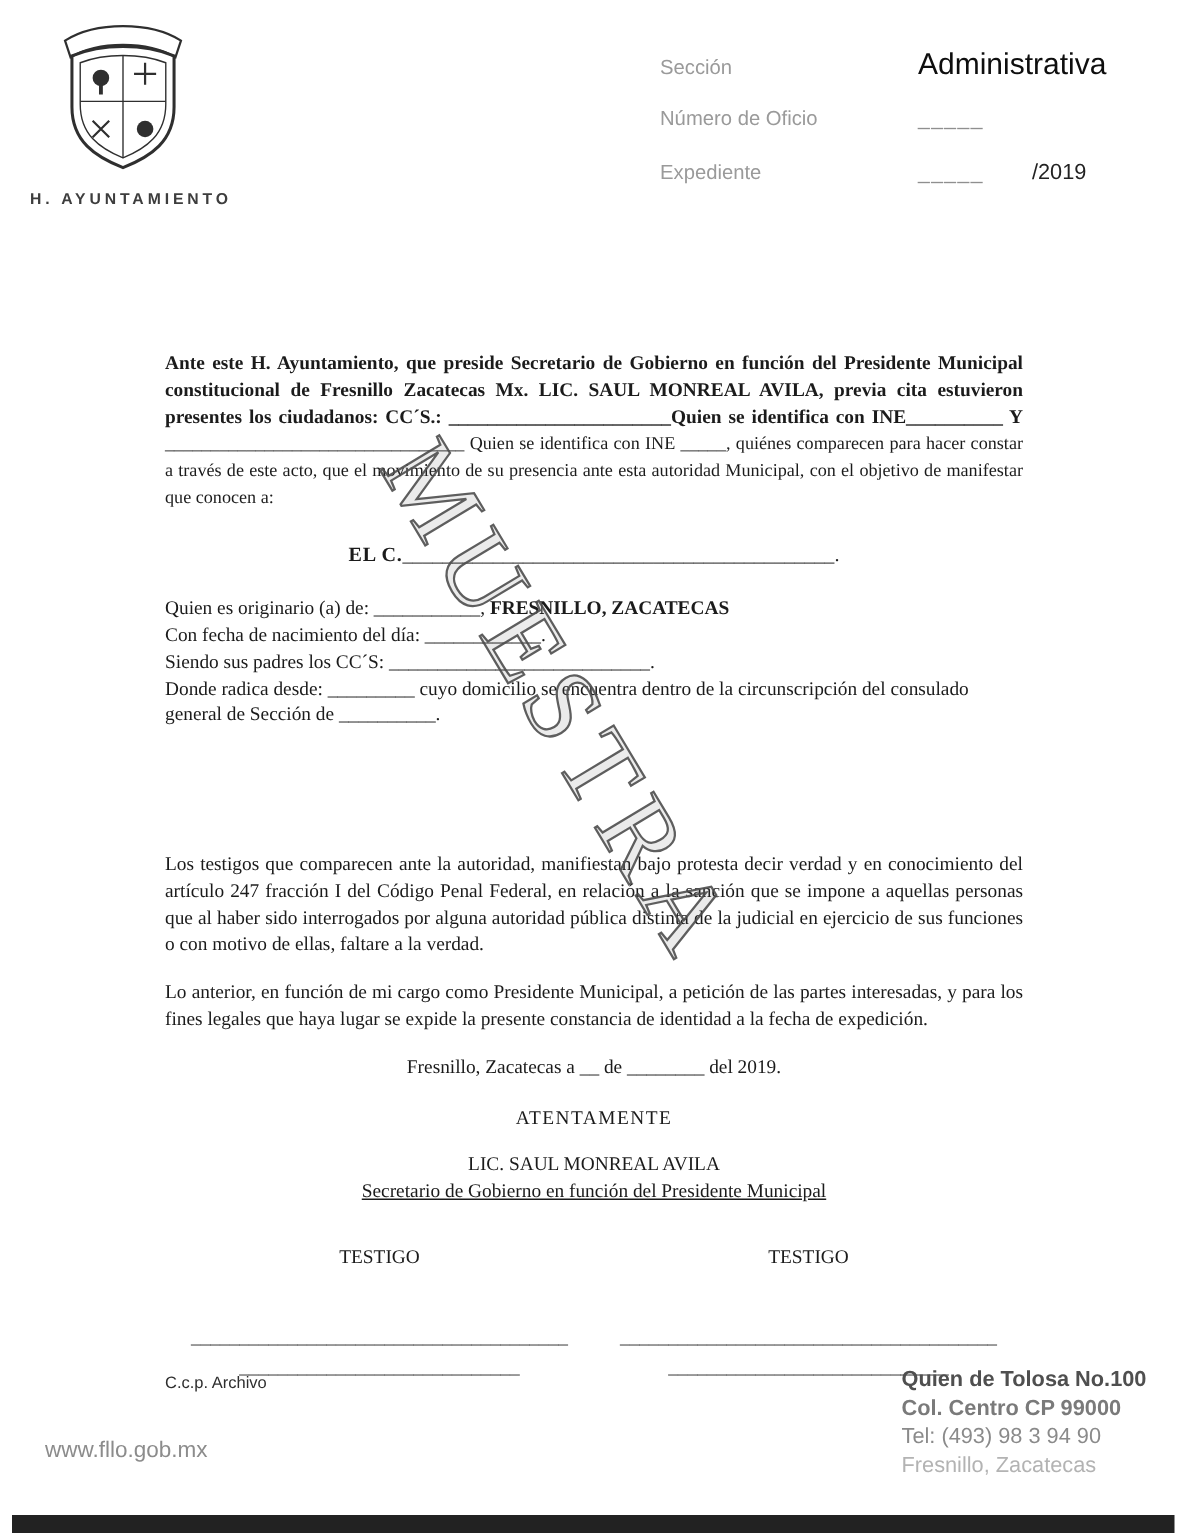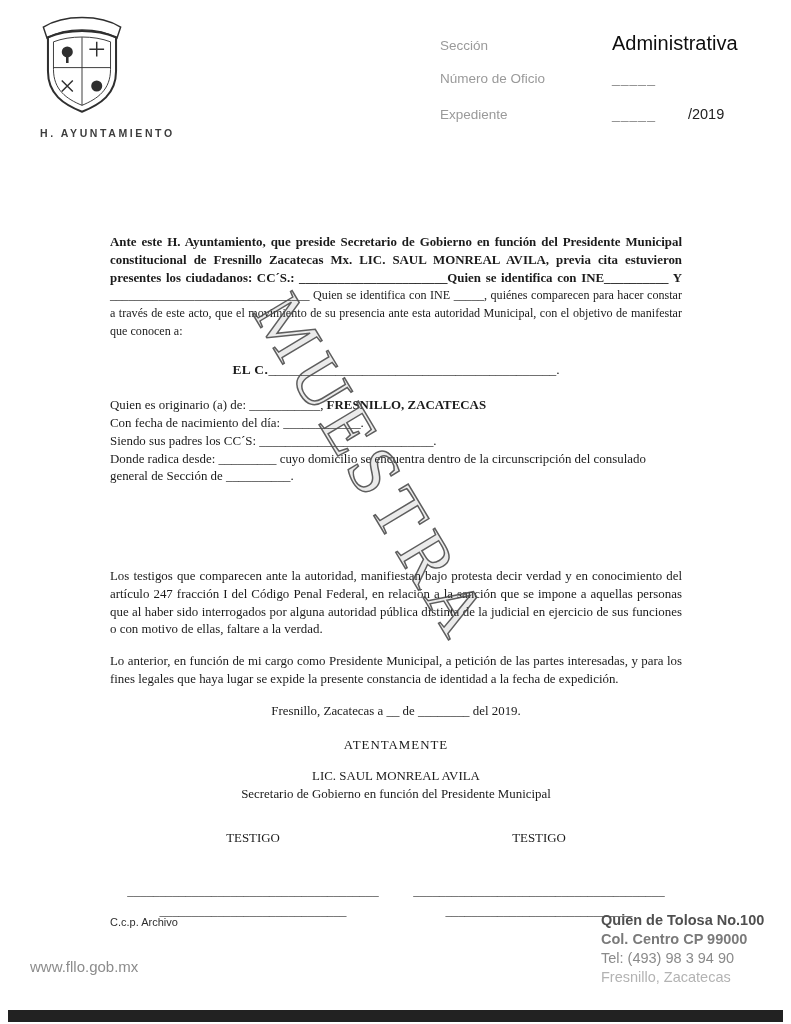--- a/index.html
+++ b/index.html
@@ -6,21 +6,21 @@
   html,body { background:#ffffff; }
   .page {
     position:relative; width:791px; height:1024px; margin:0 auto;
     background:#fff; overflow:hidden;
     font-family:"Liberation Serif", serif; color:var(--ink, #1b1b1b);
   }
 
   
   .crest { position:absolute; left:36px; top:8px; }
   .org-label {
-    position:absolute; left:40px; top:127px;
+    position:absolute; left:20px; top:127px;
     font-family:"Liberation Sans", sans-serif; font-size:10.5px; font-weight:700;
     letter-spacing:2.6px; color:#3d3d3d; white-space:nowrap;
   }
   .hdr-row { position:absolute; left:440px; display:flex; align-items:baseline;
     font-family:"Liberation Sans", sans-serif;gap:32px; }
   .hdr-label { width:140px; font-size:13.5px; color:var(--muted, #9a9a9a); }
   .hdr-value-strong { font-size:20px; color:#0e0e0e; font-weight:500;text-align:right; }
   .hdr-blank { font-size:14px; color:#8f8f8f; letter-spacing:1px; }
   .hdr-year { font-size:14.5px; color:#222; }
 
@@ -42,21 +42,21 @@
   .consulado { margin-bottom:16px; }
   .p1 { margin-bottom:20px; }
   .small-seg { font-size:12.1px; }
   .elc { text-align:center; margin-bottom:18px; font-size:13.4px; }
   .elc b { letter-spacing:.5px; }
   .details p { margin:0 0 1px 0; line-height:1.32; }
   .sec2 .just { margin-bottom:14px; }
   .date-line { text-align:center; margin:6px 0 16px; }
   .atentamente { text-align:center; letter-spacing:1px; }
   .sign-name { text-align:center; }
-  .sign-title { text-align:center; margin-bottom:26px; }
+  .sign-title { text-align:center; margin-bottom:26px;text-decoration:underline; }
   .testigo-row { display:flex; margin-bottom:34px; }
   .testigo-row > div { flex:1; text-align:center; }
   .sig-row { display:flex; }
   .sig-col { flex:1; text-align:center; line-height:1.55; color:#333; }
 
   
   .ccp { position:absolute; left:110px; top:916px;
     font-family:"Liberation Sans", sans-serif; font-size:11px; color:#2e2e2e; }
   .website { position:absolute; left:30px; top:958px;
     font-family:"Liberation Sans", sans-serif; font-size:15px; font-weight:400; color:#8c8c8c; }

